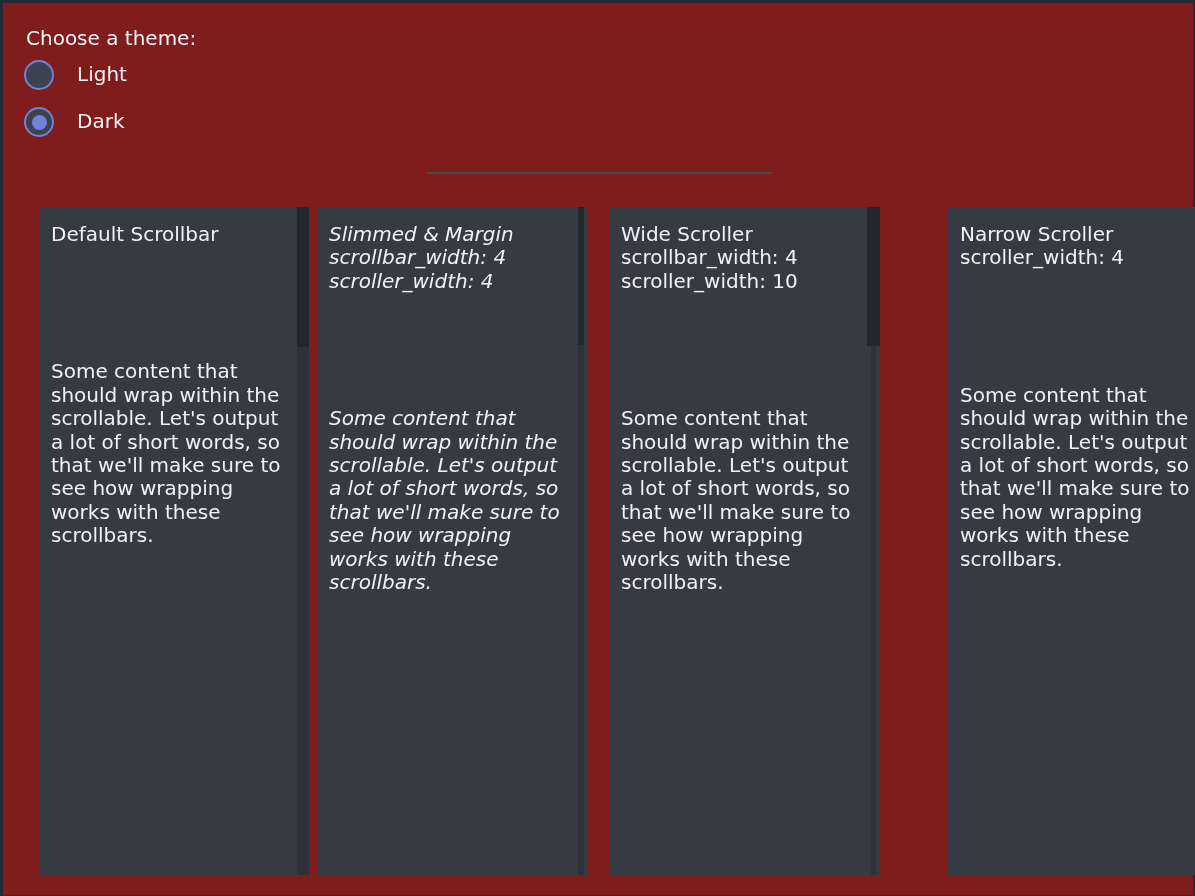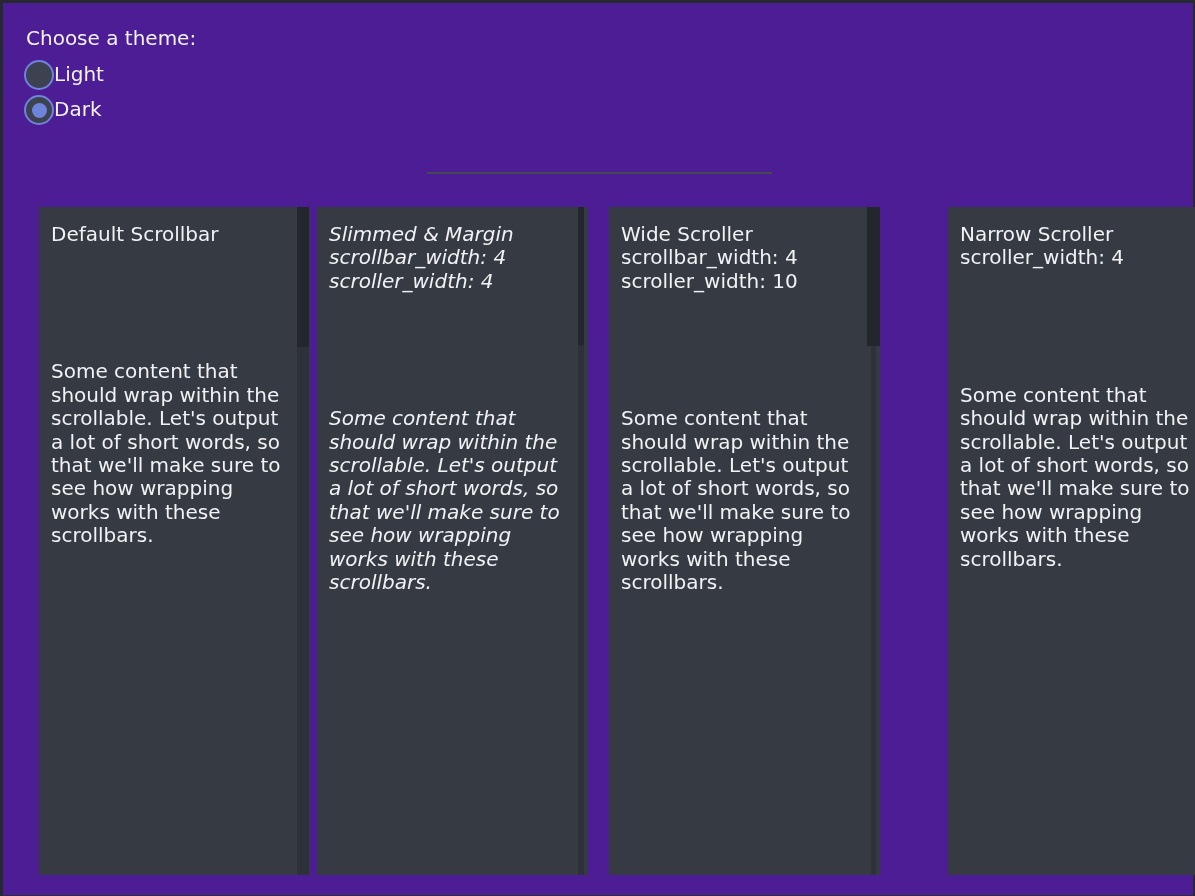--- a/index.html
+++ b/index.html
@@ -7,38 +7,38 @@
   body {
     font-family: "DejaVu Sans", "Liberation Sans", sans-serif;
     background: #3a3e46;
     color: #f0f2f4;
     font-size: 20px;
     line-height: 23.4px;
   }
   .page {
     position: relative;
     width: 1195px; height: 896px;
-    background: #4c1d95;
+    background: #7f1d1d;
     border-top: 3px solid #26292f;
     border-left: 3px solid #26292f;
     border-right: 2px solid #26292f;
     border-bottom: 1px solid #2c2f36;
   }
   
   .chooser-label {
     position: absolute; left: 23px; top: 24px;
     color: #f2f3f5;
   }
   .radio-row {
     position: absolute; left: 21px;
-    display: flex; align-items: center; 
+    display: flex; align-items: center; gap: 23px;
     cursor: default;
   }
   .radio-row.light { top: 57px; }
-  .radio-row.dark  { top: 92px; }
+  .radio-row.dark  { top: 104px; }
   .radio-circle {
     width: 30px; height: 30px;
     border: 2px solid #6e83da;
     border-radius: 50%;
     background: #3d4250;
     display: flex; align-items: center; justify-content: center;
     flex: 0 0 auto;
   }
   .radio-dot {
     width: 15px; height: 15px; border-radius: 50%;

